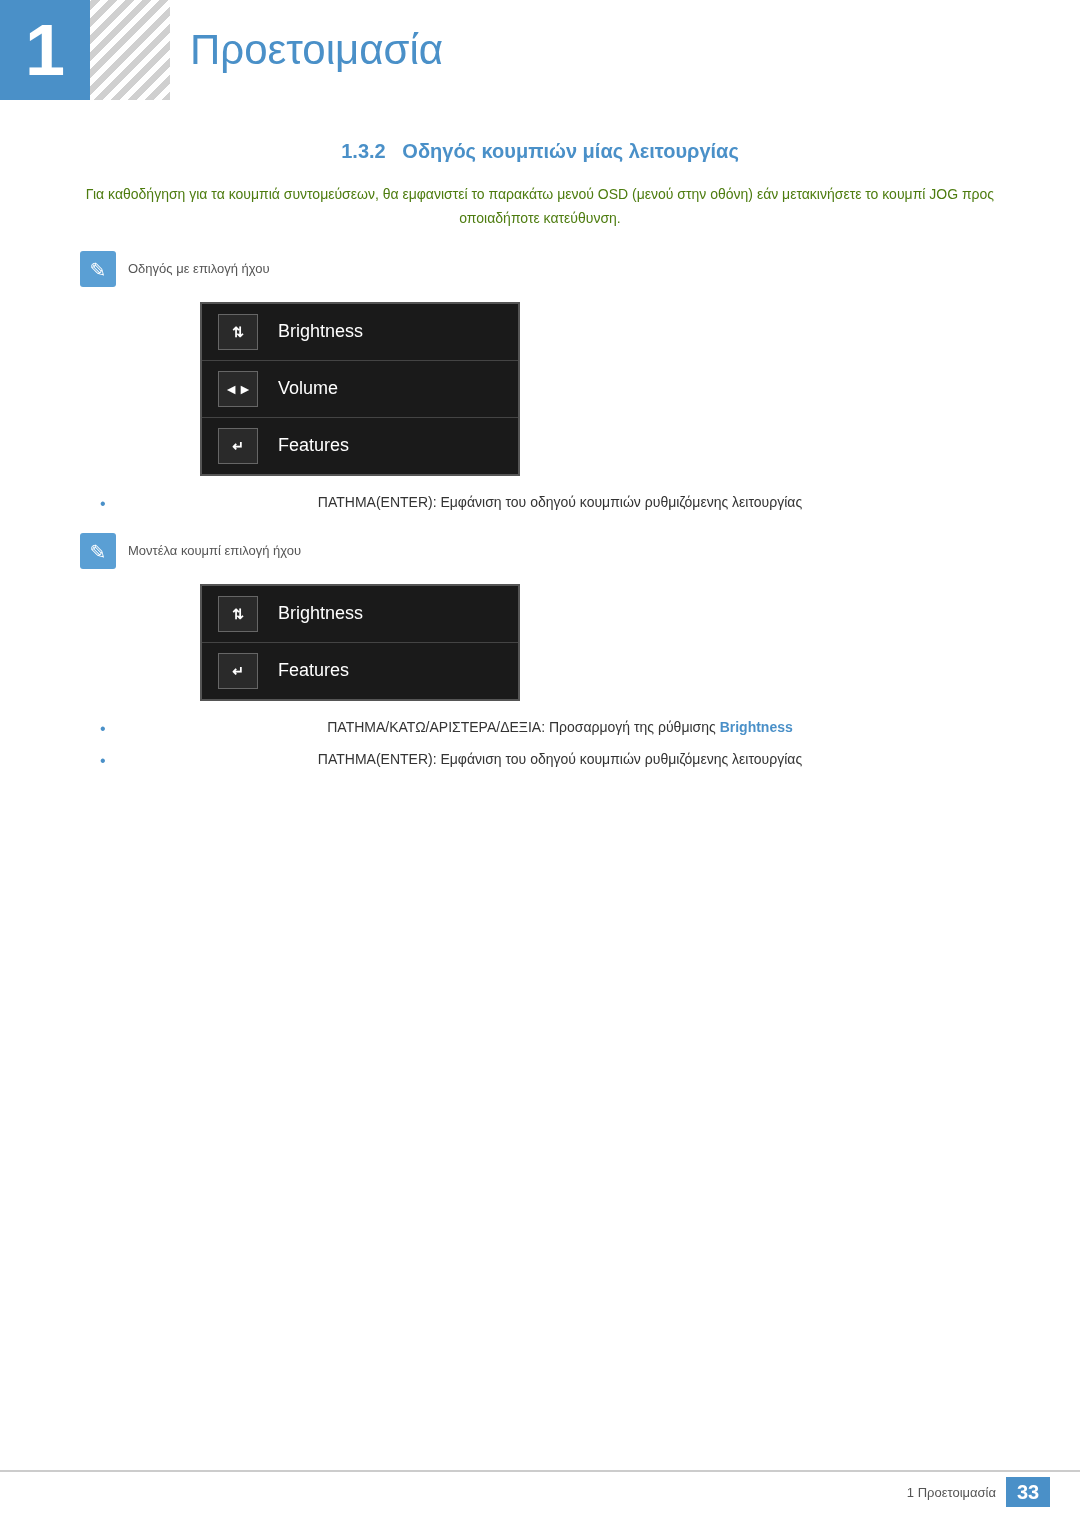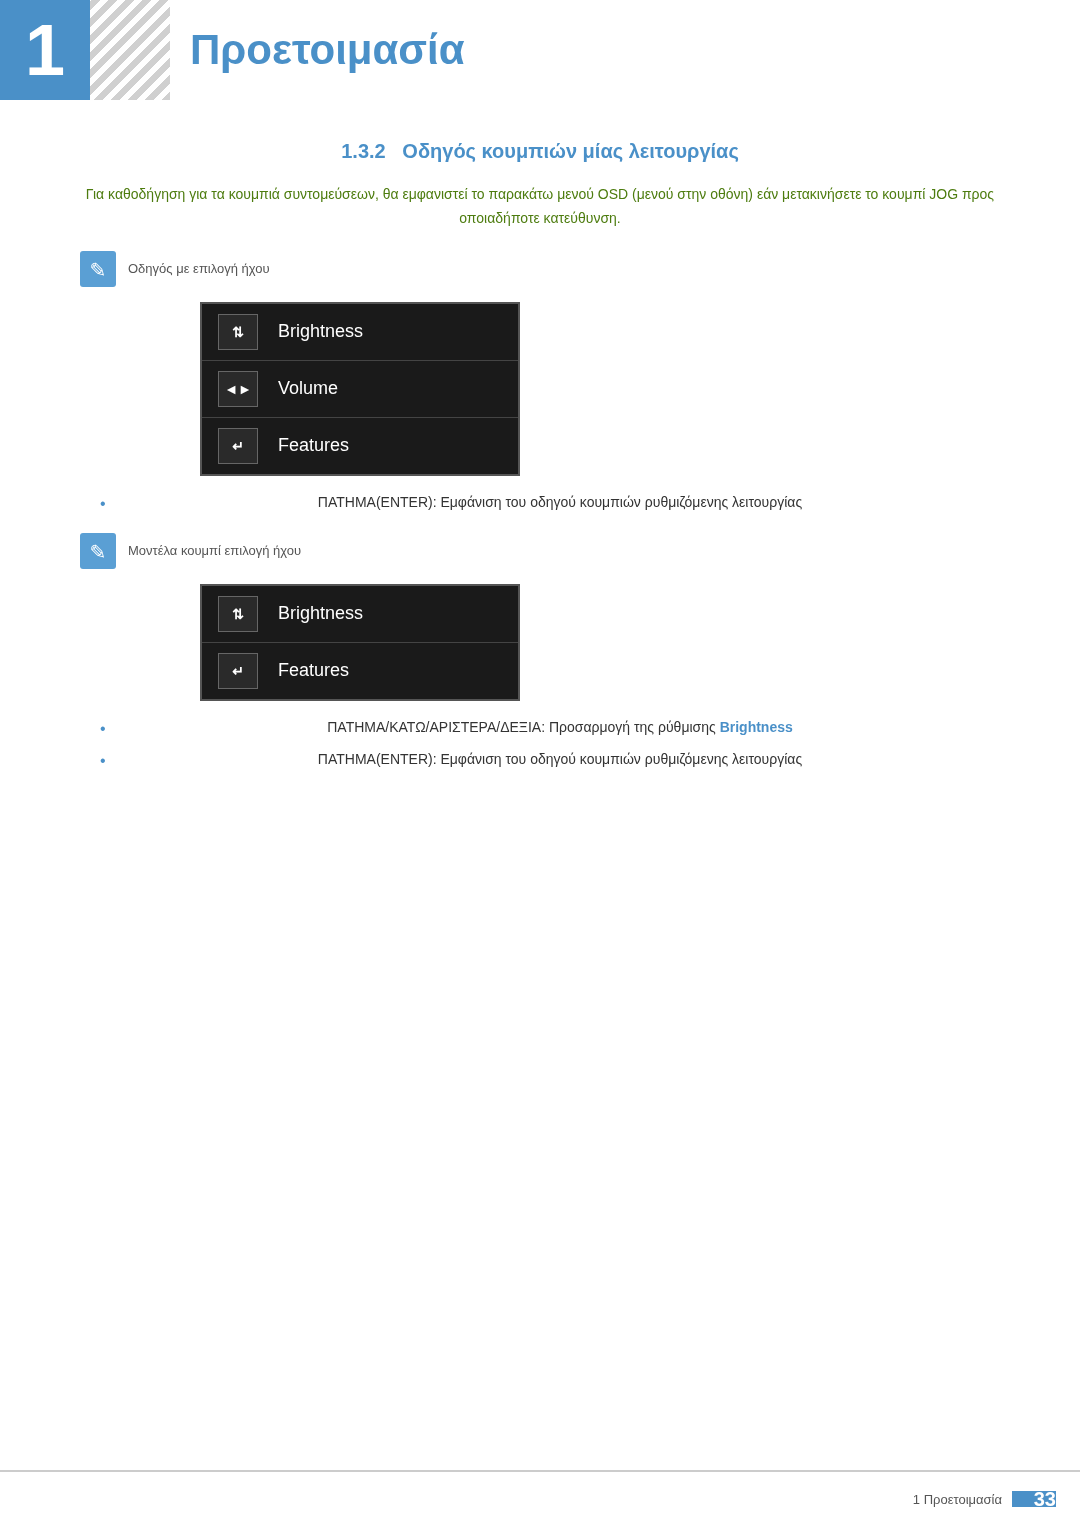--- a/index.html
+++ b/index.html
@@ -56,21 +56,21 @@
     }
 
     .chapter-title-block {
       display: flex;
       align-items: center;
       padding-left: 20px;
     }
 
     .chapter-title {
       font-size: 42px;
-      font-weight: bold;
+      font-weight: normal;
       color: #4a90c8;
     }
 
     
     .main-content {
       padding: 0 80px 80px 80px;
       text-align: center;
     }
 
     
@@ -177,41 +177,41 @@
 
     .bold-blue {
       font-weight: bold;
       color: #4a90c8;
     }
 
     
     .page-footer {
       position: absolute;
       bottom: 20px;
-      right: 24px;
+      right: 30px;
       display: flex;
       align-items: center;
       gap: 10px;
     }
 
     .footer-text {
       font-size: 13px;
       color: #555555;
     }
 
     .footer-page-box {
       background: #4a90c8;
       color: #ffffff;
       font-size: 20px;
       font-weight: bold;
       width: 44px;
-      height: 16px;
-      display: flex;
-      align-items: center;
-      justify-content: flex-end;
+      height: 30px;
+      display: flex;
+      align-items: center;
+      justify-content: center;
     }
 
     .footer-divider {
       width: 100%;
       height: 2px;
       background: #cccccc;
       position: absolute;
       bottom: 55px;
       left: 0;
     }

